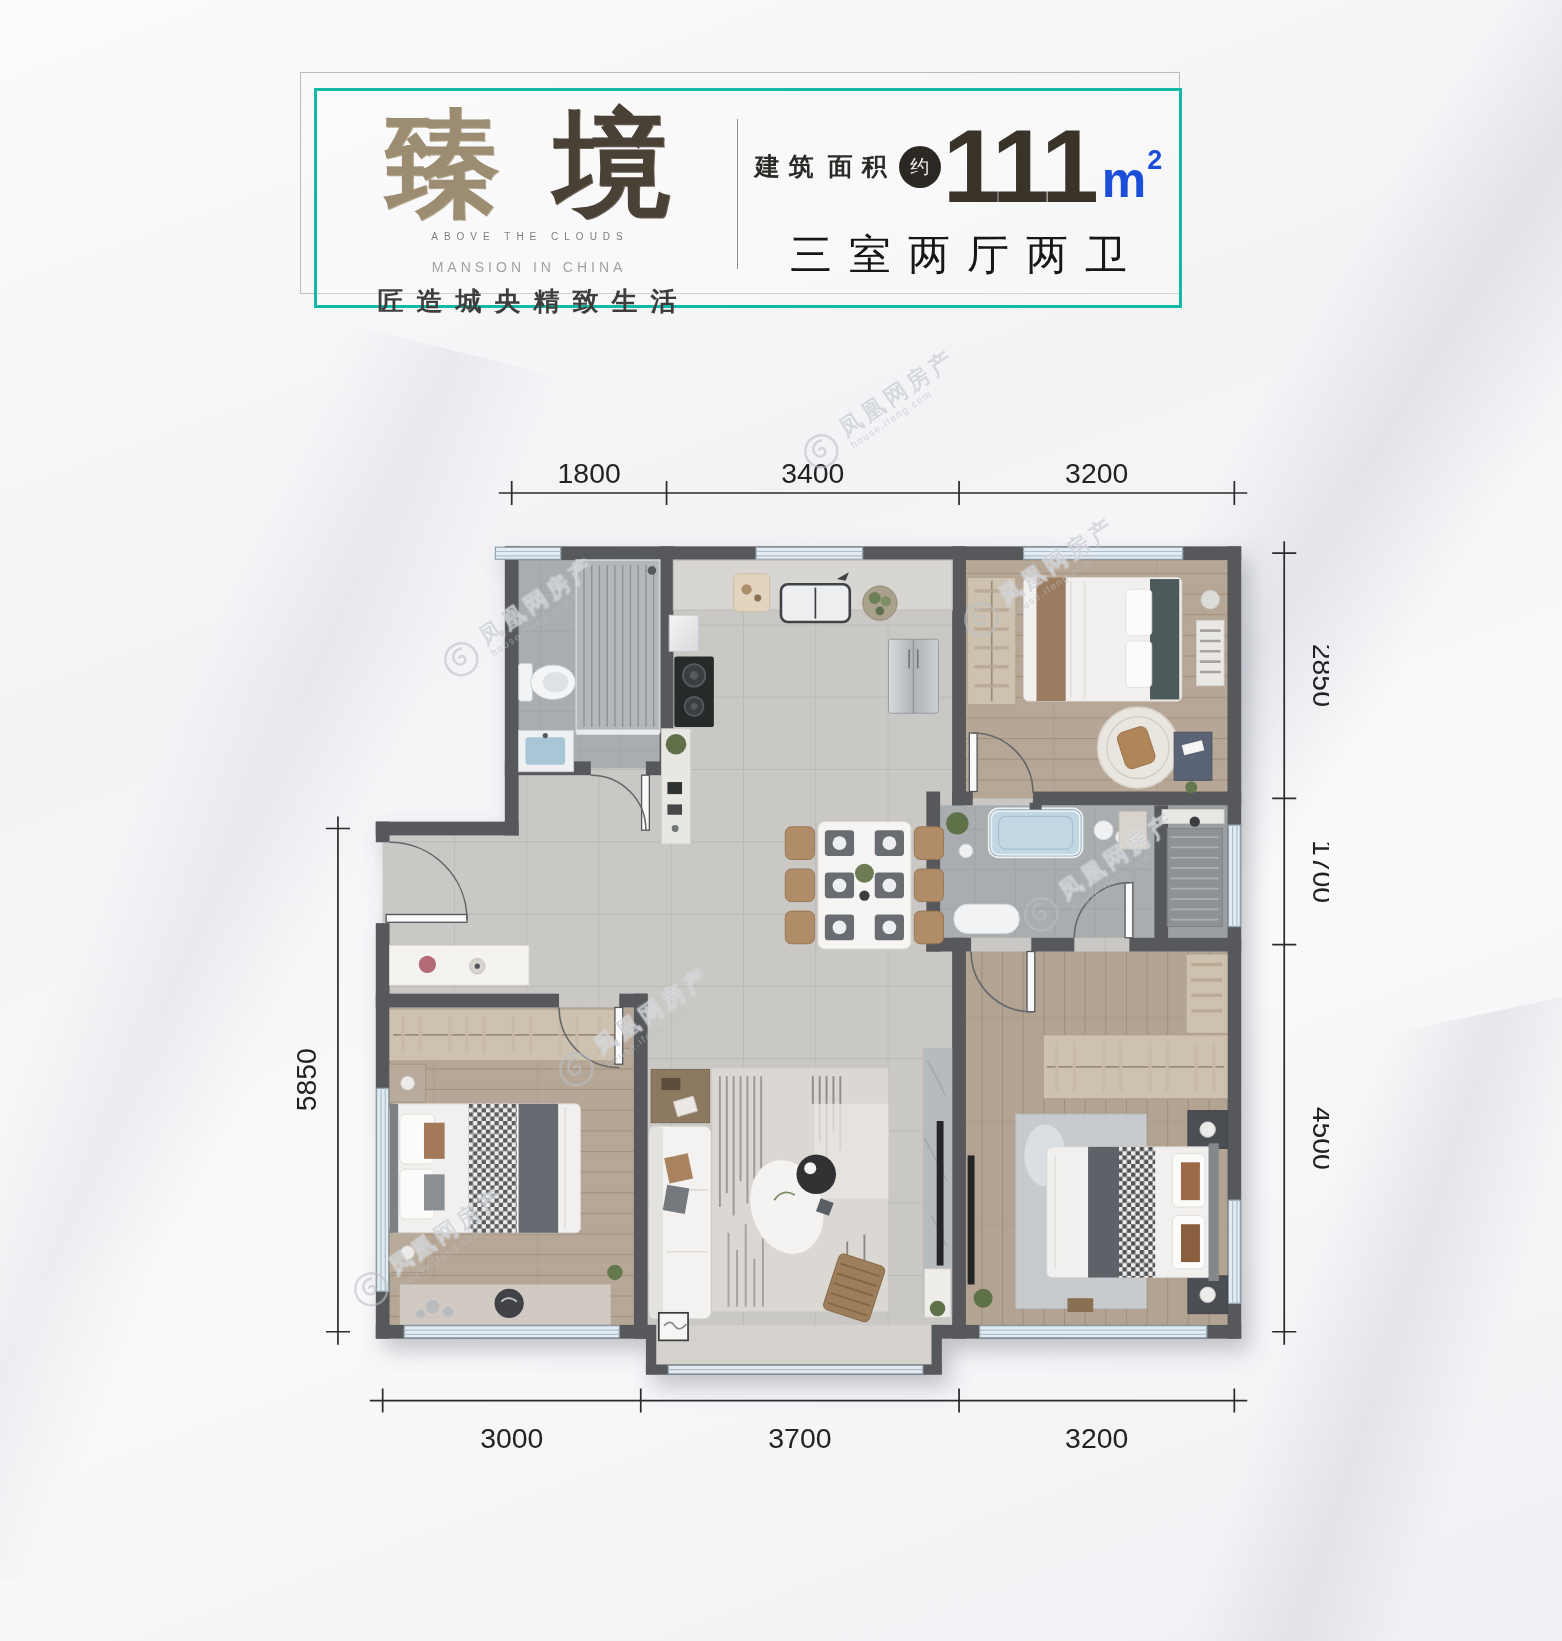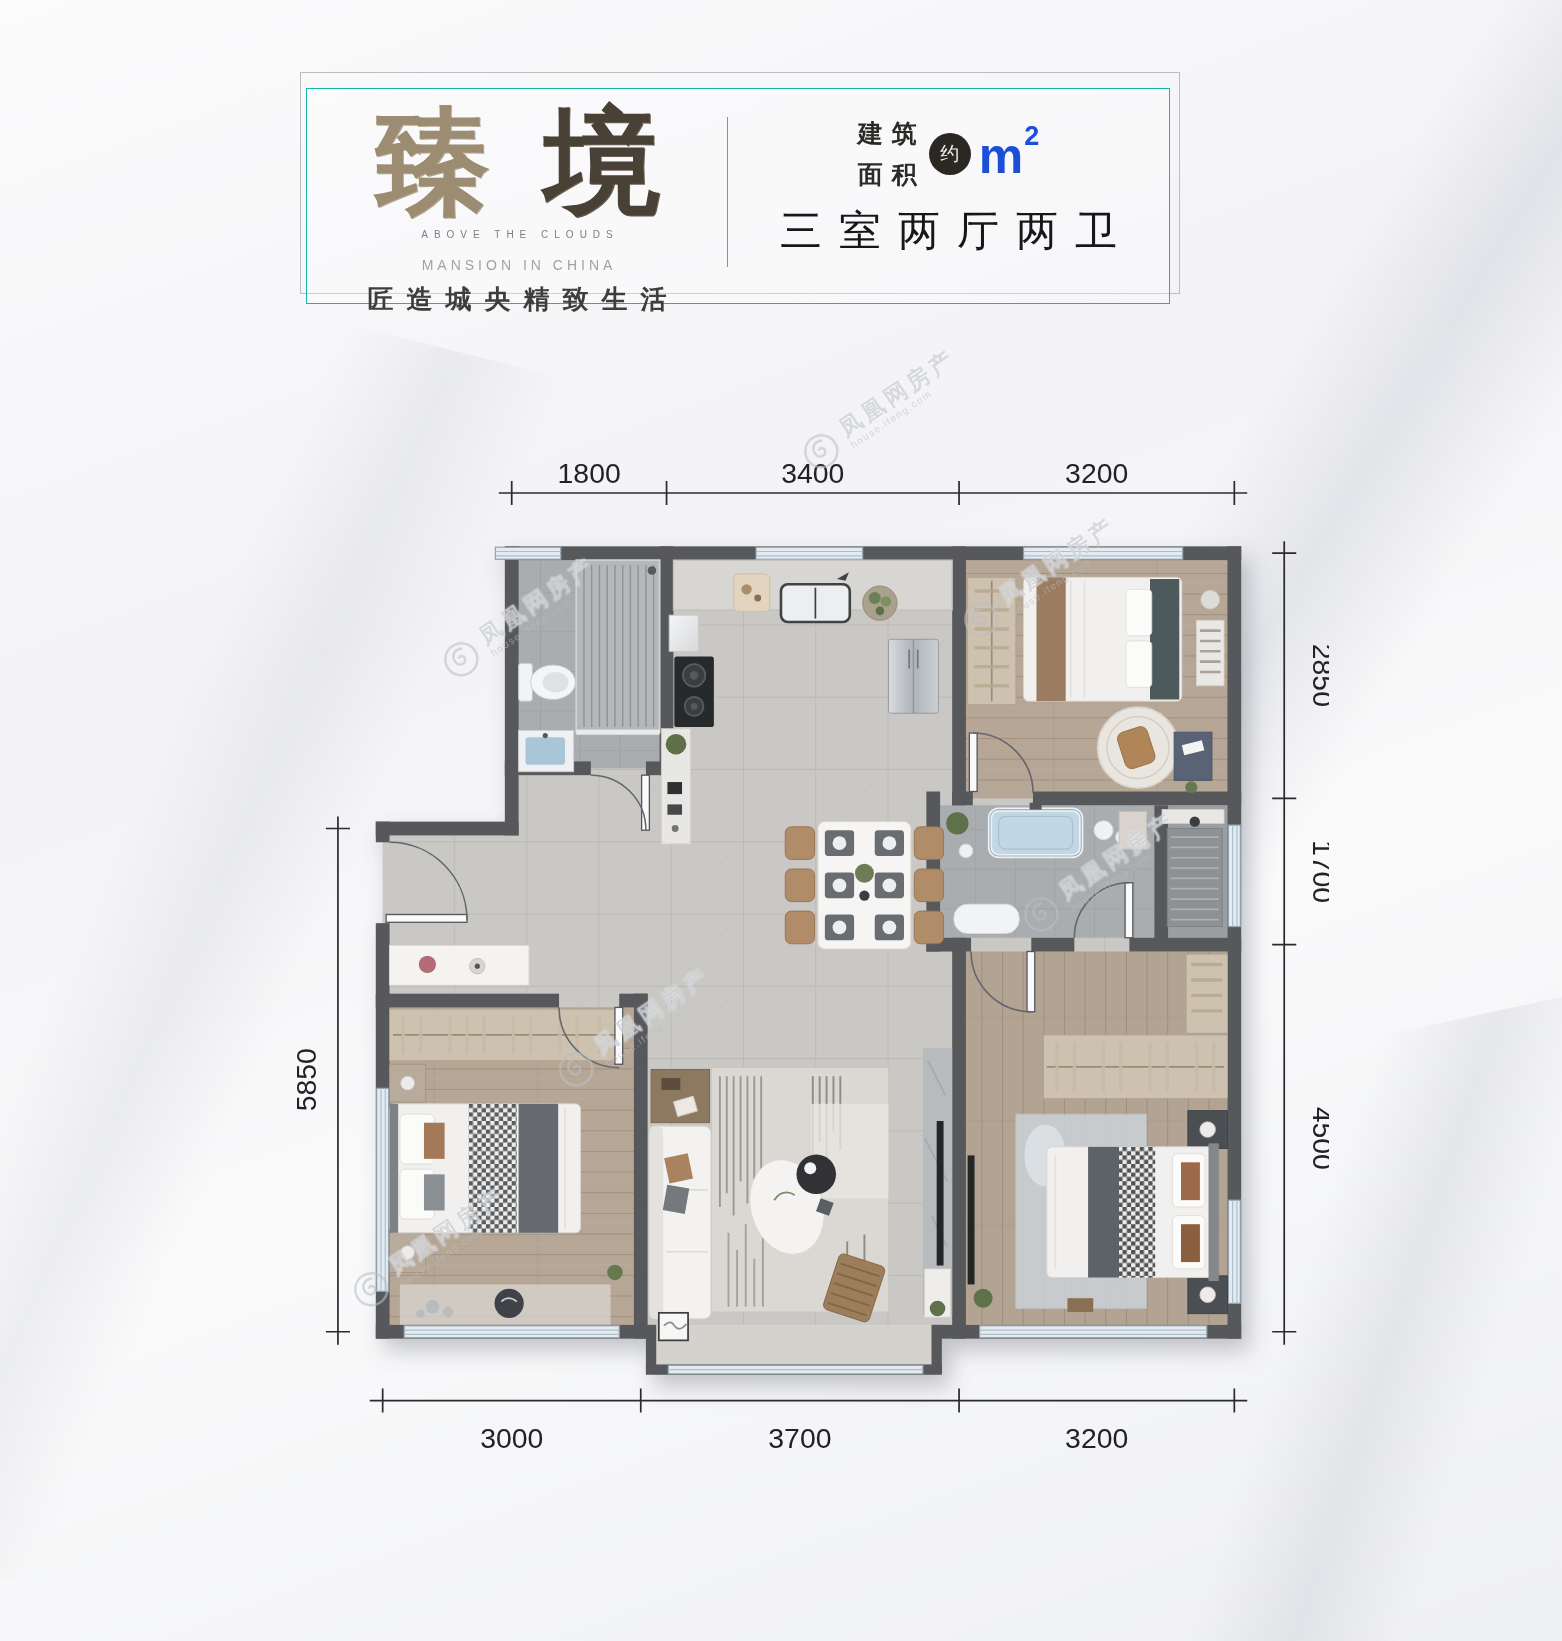--- a/index.html
+++ b/index.html
@@ -11,34 +11,34 @@
   .streak{position:absolute;pointer-events:none;}
   .streak-a{left:1080px;top:-140px;width:640px;height:1100px;transform:rotate(6deg);
     background:linear-gradient(115deg,rgba(255,255,255,0) 38%,rgba(200,203,211,.40) 50%,rgba(255,255,255,0) 63%);}
   .streak-b{left:-180px;top:300px;width:700px;height:1300px;transform:rotate(14deg);
     background:linear-gradient(100deg,rgba(255,255,255,0) 40%,rgba(205,208,215,.30) 52%,rgba(255,255,255,0) 64%);}
   .streak-c{left:950px;top:1050px;width:800px;height:700px;transform:rotate(-12deg);
     background:linear-gradient(120deg,rgba(255,255,255,0) 42%,rgba(198,201,209,.35) 52%,rgba(255,255,255,0) 62%);}
 
   
   .title-outer{position:absolute;left:300px;top:72px;width:878px;height:220px;border:1px solid #bdbdbf;}
-  .title-card{position:absolute;left:306px;top:88px;width:862px;height:214px;border:1px solid #14b8a6;background:rgba(255,255,255,.30);}
+  .title-card{position:absolute;left:314px;top:88px;width:862px;height:214px;border:3px solid #14b8a6;background:rgba(255,255,255,.30);}
   .title-grid{position:relative;width:100%;height:100%;}
   .title-left{position:absolute;left:0;top:0;width:420px;height:100%;text-align:center;}
   .title-divider{position:absolute;left:420px;top:28px;width:1px;height:150px;background:#8f8f91;}
   .title-right{position:absolute;left:421px;top:0;width:441px;height:100%;text-align:center;}
   .project-name{margin-top:16px;font-family:"Liberation Serif",serif;font-weight:bold;
     font-size:116px;line-height:1.0;letter-spacing:54px;margin-right:-54px;white-space:nowrap;}
   .project-name .ch1{color:#9c8c72;text-shadow:1px 1px 0 #b4a88f;}
   .project-name .ch2{color:#494135;text-shadow:1px 1px 0 #6a6052;}
   .en1{margin-top:8px;font-size:10px;letter-spacing:6px;margin-right:-6px;color:#7e7e80;}
   .en2{margin-top:17px;font-size:14px;letter-spacing:4px;margin-right:-4px;color:#a2a2a4;}
   .tagline{margin-top:9px;font-size:26px;letter-spacing:13px;margin-right:-13px;color:#3e3d3b;font-weight:bold;}
   .area-row{margin-top:30px;display:flex;align-items:center;justify-content:center;}
-  .area-prefix{display:flex;flex-direction:column;gap:14px;margin-right:6px;}
+  .area-prefix{display:flex;flex-direction:row;gap:14px;margin-right:6px;}
   .area-prefix span{display:block;font-size:25px;font-weight:bold;color:#2c2a26;letter-spacing:9px;margin-right:-9px;line-height:1.1;}
   .approx-circle{width:42px;height:42px;border-radius:50%;background:#2b2823;color:#f5f2ec;
     font-size:19px;line-height:42px;text-align:center;margin:0 2px 0 6px;flex:0 0 auto;}
   .area-value{font-size:104px;font-weight:bold;color:#3a332a;line-height:.88;letter-spacing:-3px;}
   .area-unit{font-size:50px;font-weight:bold;color:#1d4ed8;margin-left:6px;align-self:flex-end;line-height:1.3;}
   .area-unit sup{font-size:27px;vertical-align:28px;margin-left:1px;}
   .layout-summary{margin-top:14px;font-size:42px;color:#17171a;font-weight:500;letter-spacing:17px;margin-right:-17px;}
 
   
   .wm{position:absolute;display:flex;align-items:center;gap:9px;color:rgba(186,191,199,.58);
@@ -69,20 +69,21 @@
       <div class="tagline">匠造城央精致生活</div>
     </div>
     <div class="title-divider"></div>
     <div class="title-right">
       <div class="area-row">
         <div class="area-prefix">
           <span>建筑</span>
           <span>面积</span>
         </div>
         <div class="approx-circle">约</div>
+        <div class="area-value">111</div>
         <div class="area-unit"><span>m</span><sup>2</sup></div>
       </div>
       <div class="layout-summary">三室两厅两卫</div>
     </div>
   </div>
 </div>
 
 <div class="plan-wrap">
 <svg width="1041" height="1028" viewBox="-110 -120 1210 1195">
   <defs>

